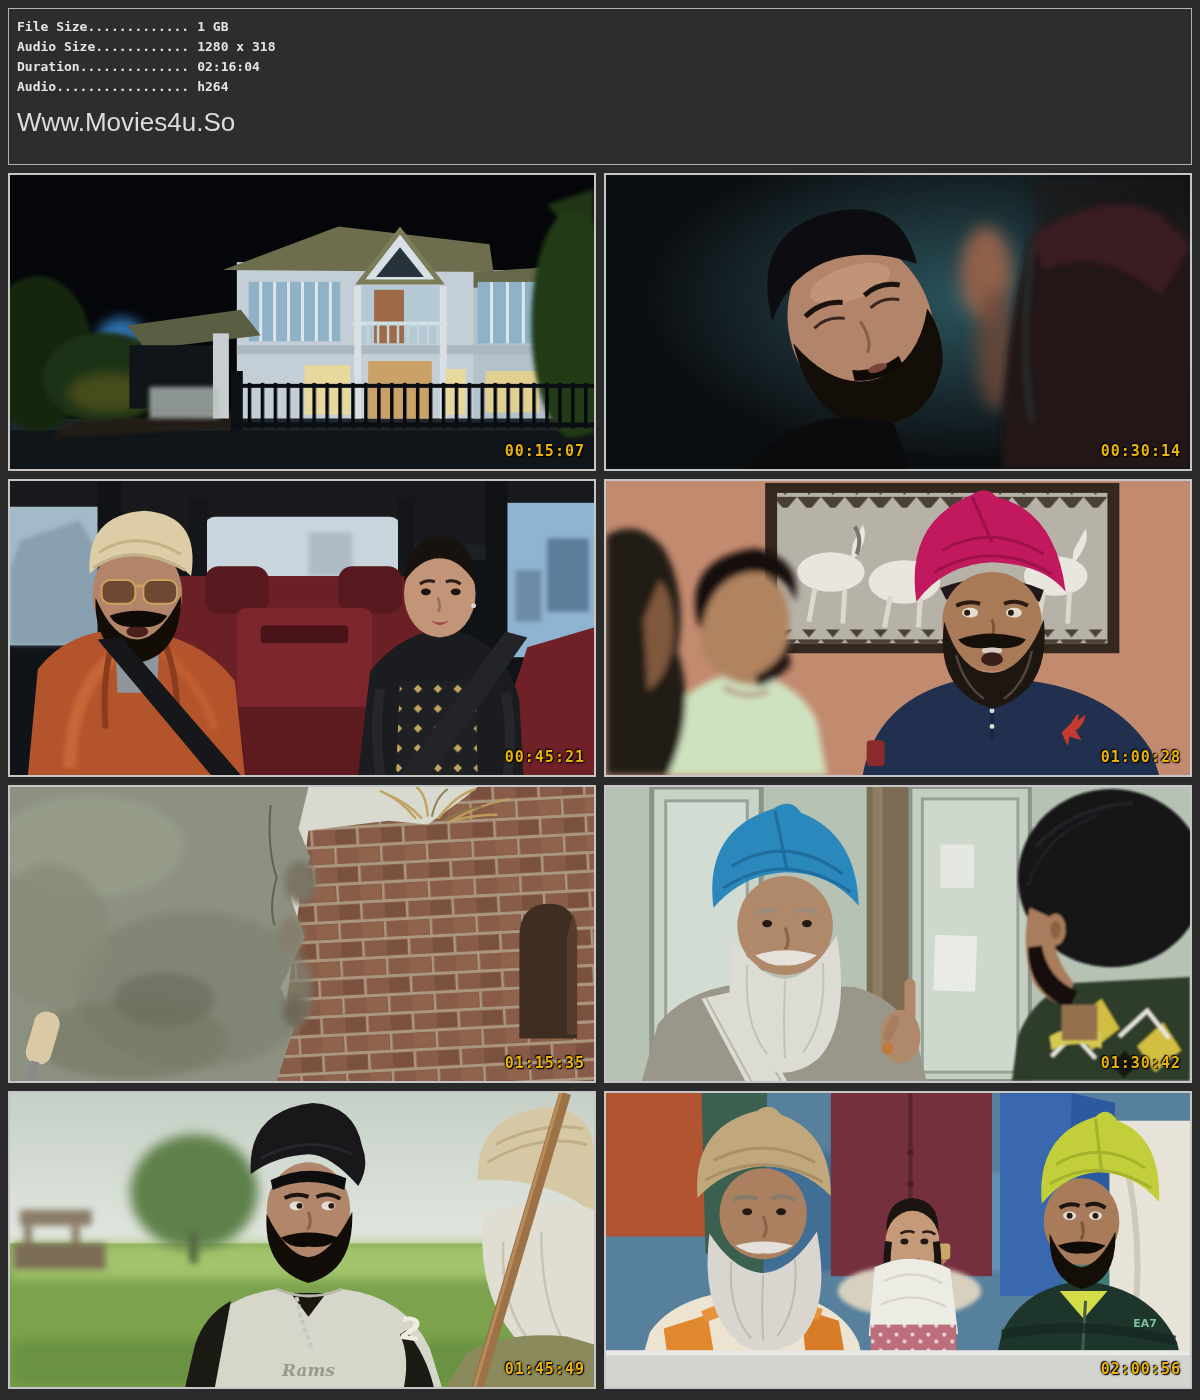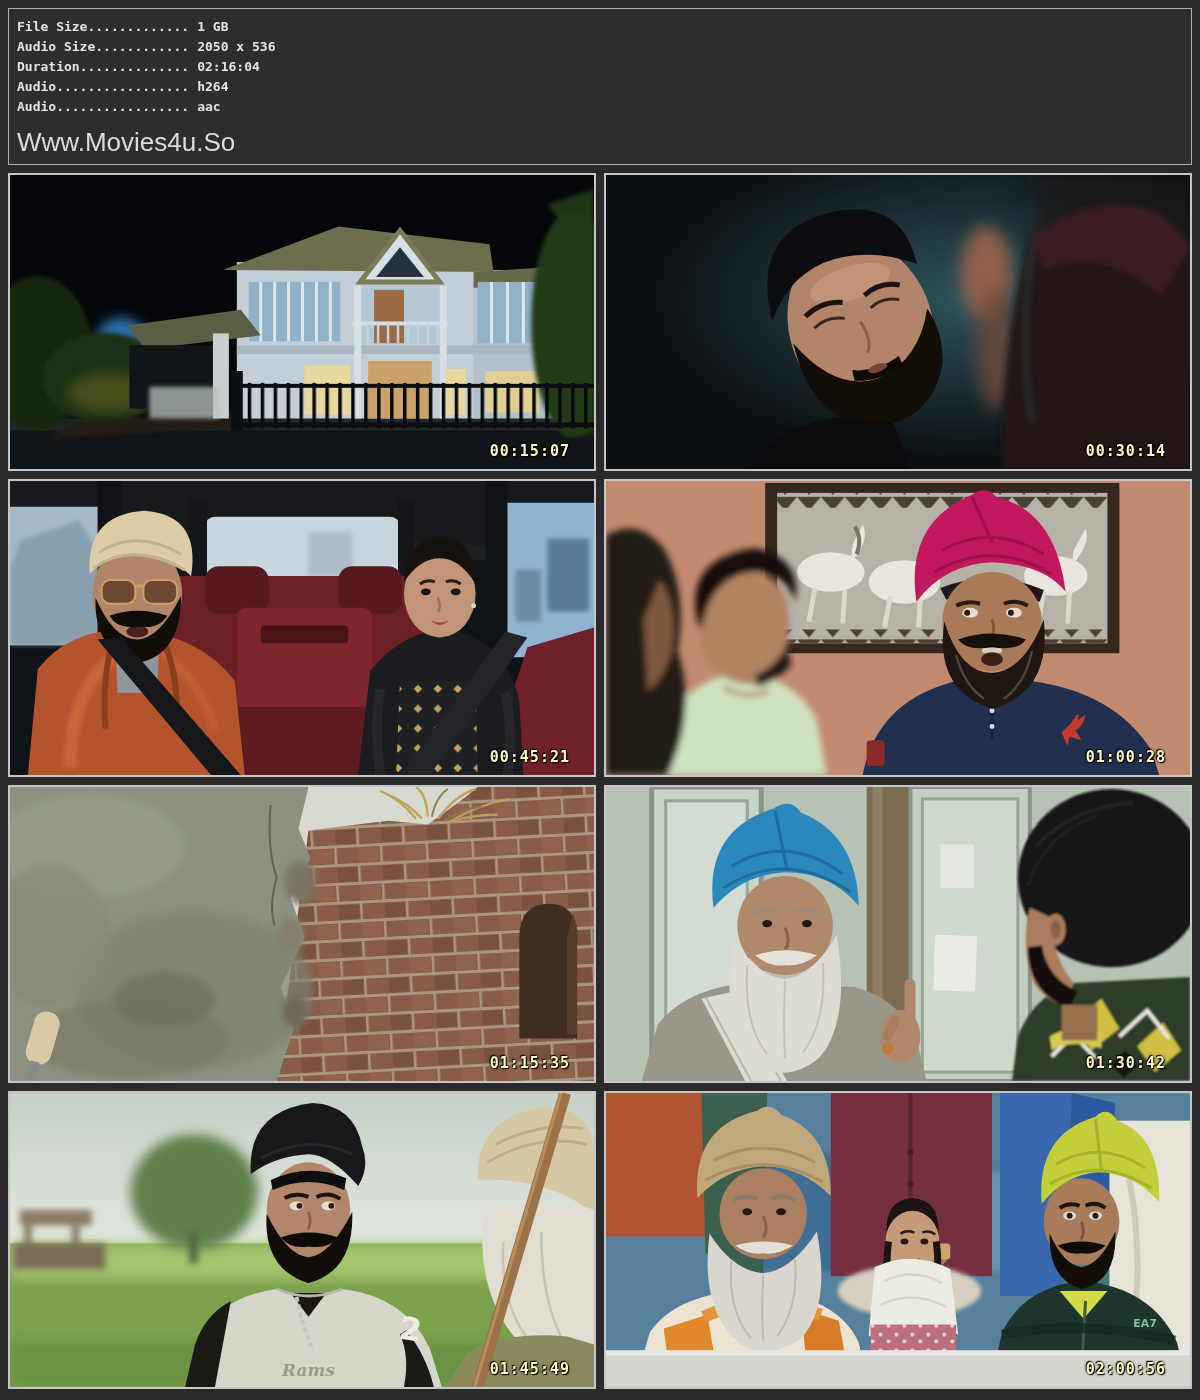--- a/index.html
+++ b/index.html
@@ -12,36 +12,35 @@
   .info-line{font:bold 13px "DejaVu Sans Mono", monospace;color:#e4e4e4;
              line-height:20px;white-space:pre;letter-spacing:0;}
   .info-line .val{padding-left:8px;}
   .watermark{font:26px "Liberation Sans", sans-serif;color:#dcdcdc;
              line-height:30px;margin-top:10px;}
   
   .grid{display:grid;grid-template-columns:1fr 1fr;gap:8px;}
   .shot{position:relative;height:298px;border:2px solid #c6c6c6;
         box-sizing:border-box;background:#000;overflow:hidden;}
   .shot svg{display:block;width:100%;height:100%;}
-  .ts{position:absolute;right:24px;bottom:9px;
-      font:bold 15px "DejaVu Sans Mono", monospace;color:#fef9c3;
+  .ts{position:absolute;right:9px;bottom:9px;
+      font:bold 15px "DejaVu Sans Mono", monospace;color:#eab308;
       letter-spacing:1px;
       text-shadow:0 0 3px #000,1px 1px 1px #000,-1px -1px 1px #000;margin-left:16px;}
 </style>
 </head>
 <body>
 
 <div class="wrap">
 
   <div class="info-box">
     <div class="info-line"><span>File Size</span><span>.............</span><span class="val">1 GB</span></div>
-    <div class="info-line"><span>Audio Size</span><span>............</span><span class="val">2050 x 536</span></div>
+    <div class="info-line"><span>Audio Size</span><span>............</span><span class="val">1280 x 318</span></div>
     <div class="info-line"><span>Duration</span><span>..............</span><span class="val">02:16:04</span></div>
     <div class="info-line"><span>Audio</span><span>.................</span><span class="val">h264</span></div>
-    <div class="info-line"><span>Audio</span><span>.................</span><span class="val">aac</span></div>
     <div class="watermark">Www.Movies4u.So</div>
   </div>
 
   <div class="grid">
 
     <div class="shot">
       <svg viewBox="0 0 587 297" preserveAspectRatio="none">
         <defs>
           <filter id="s1b6" x="-60%" y="-60%" width="220%" height="220%">
               <feGaussianBlur stdDeviation="6"></feGaussianBlur>

